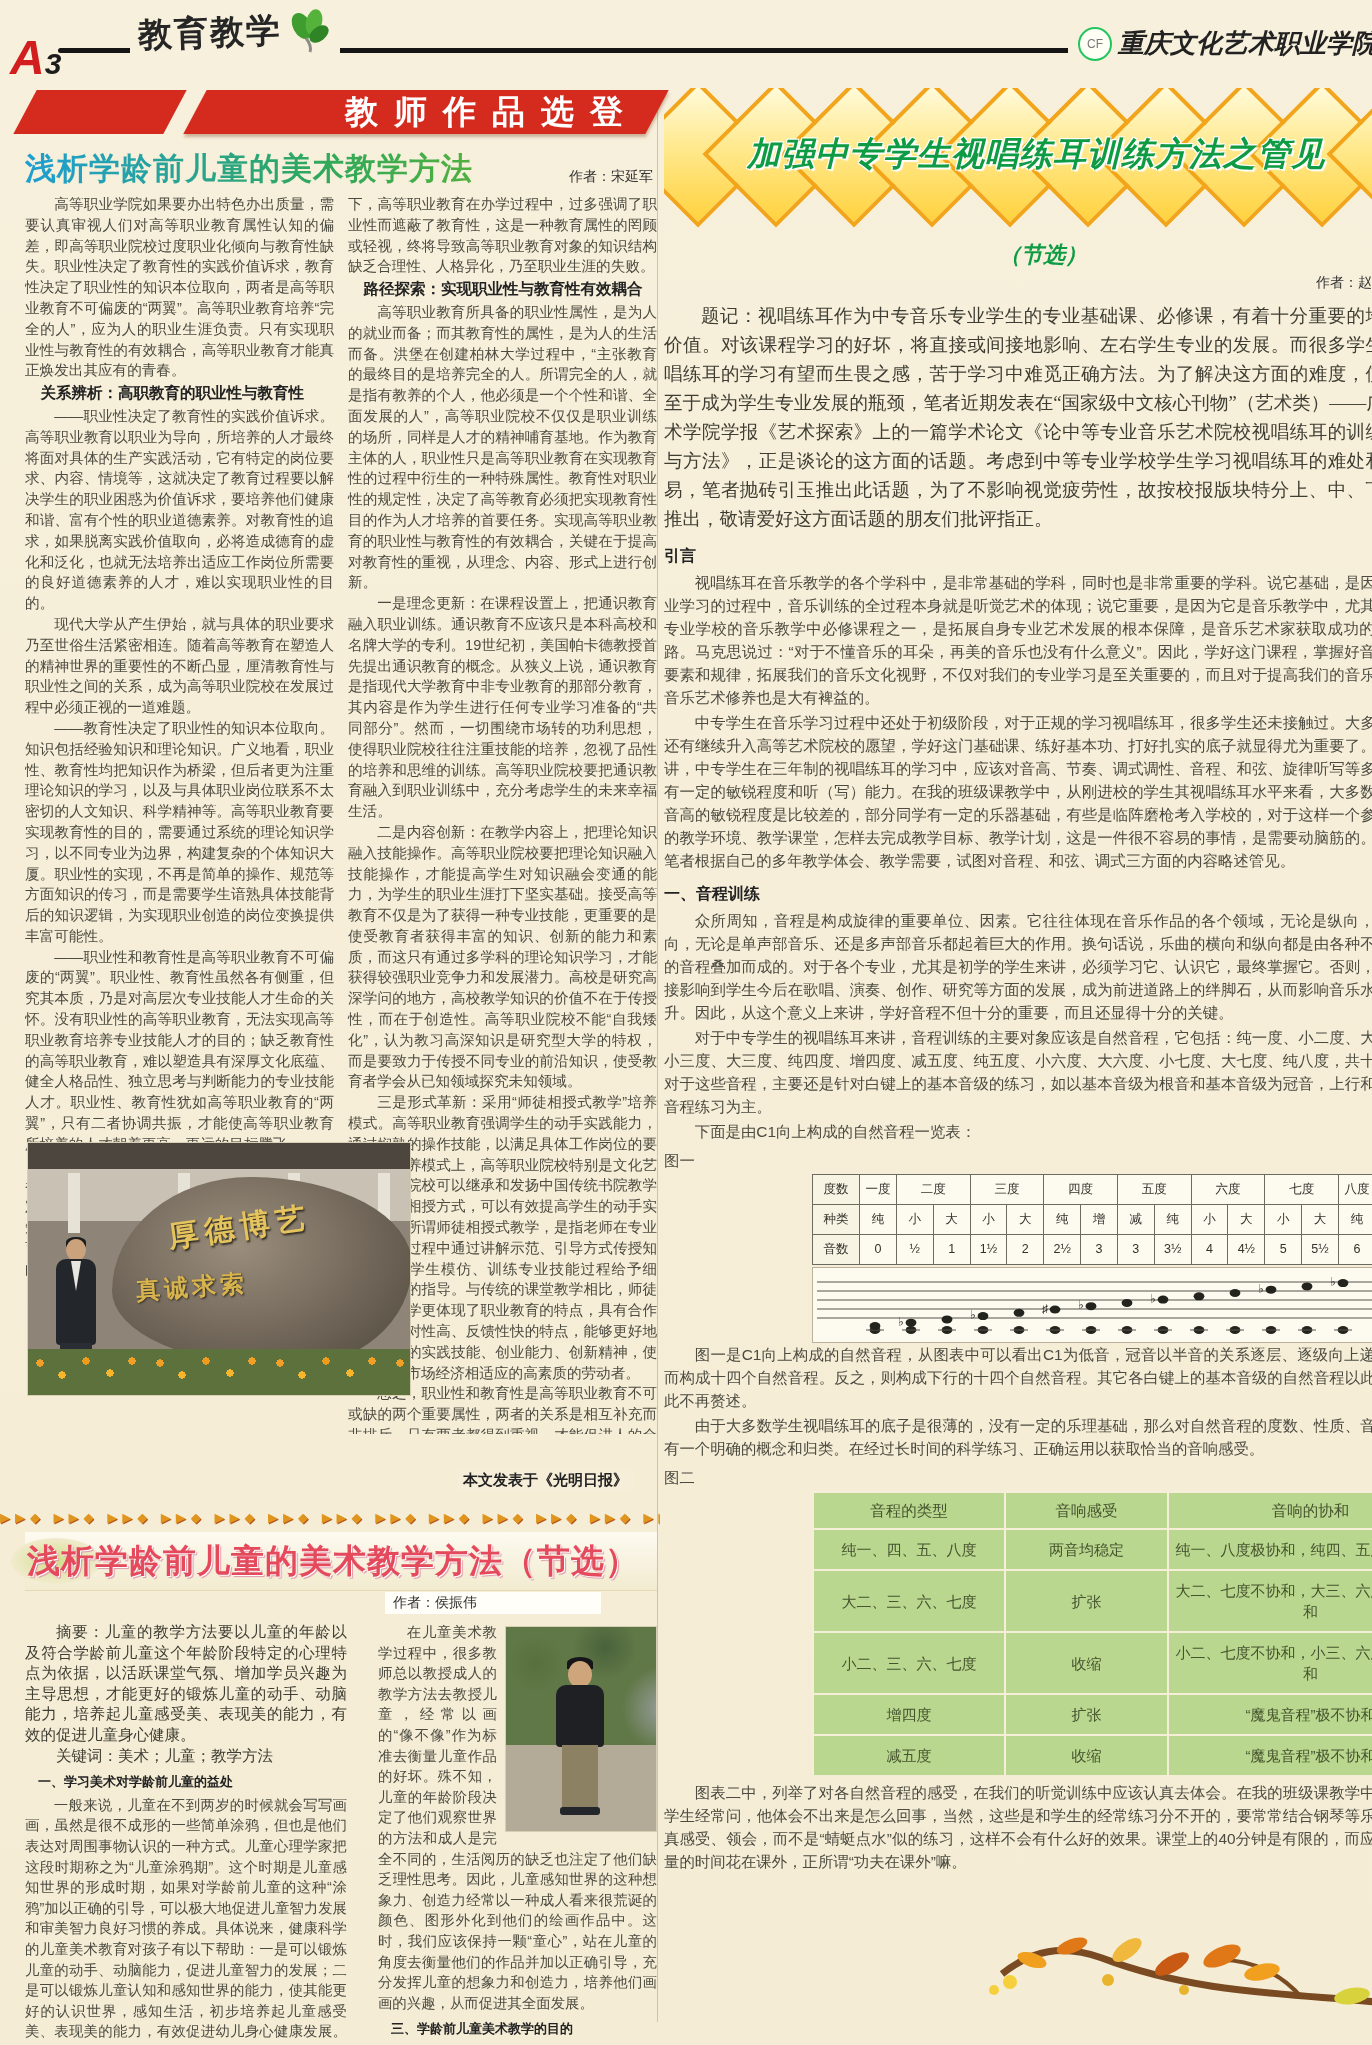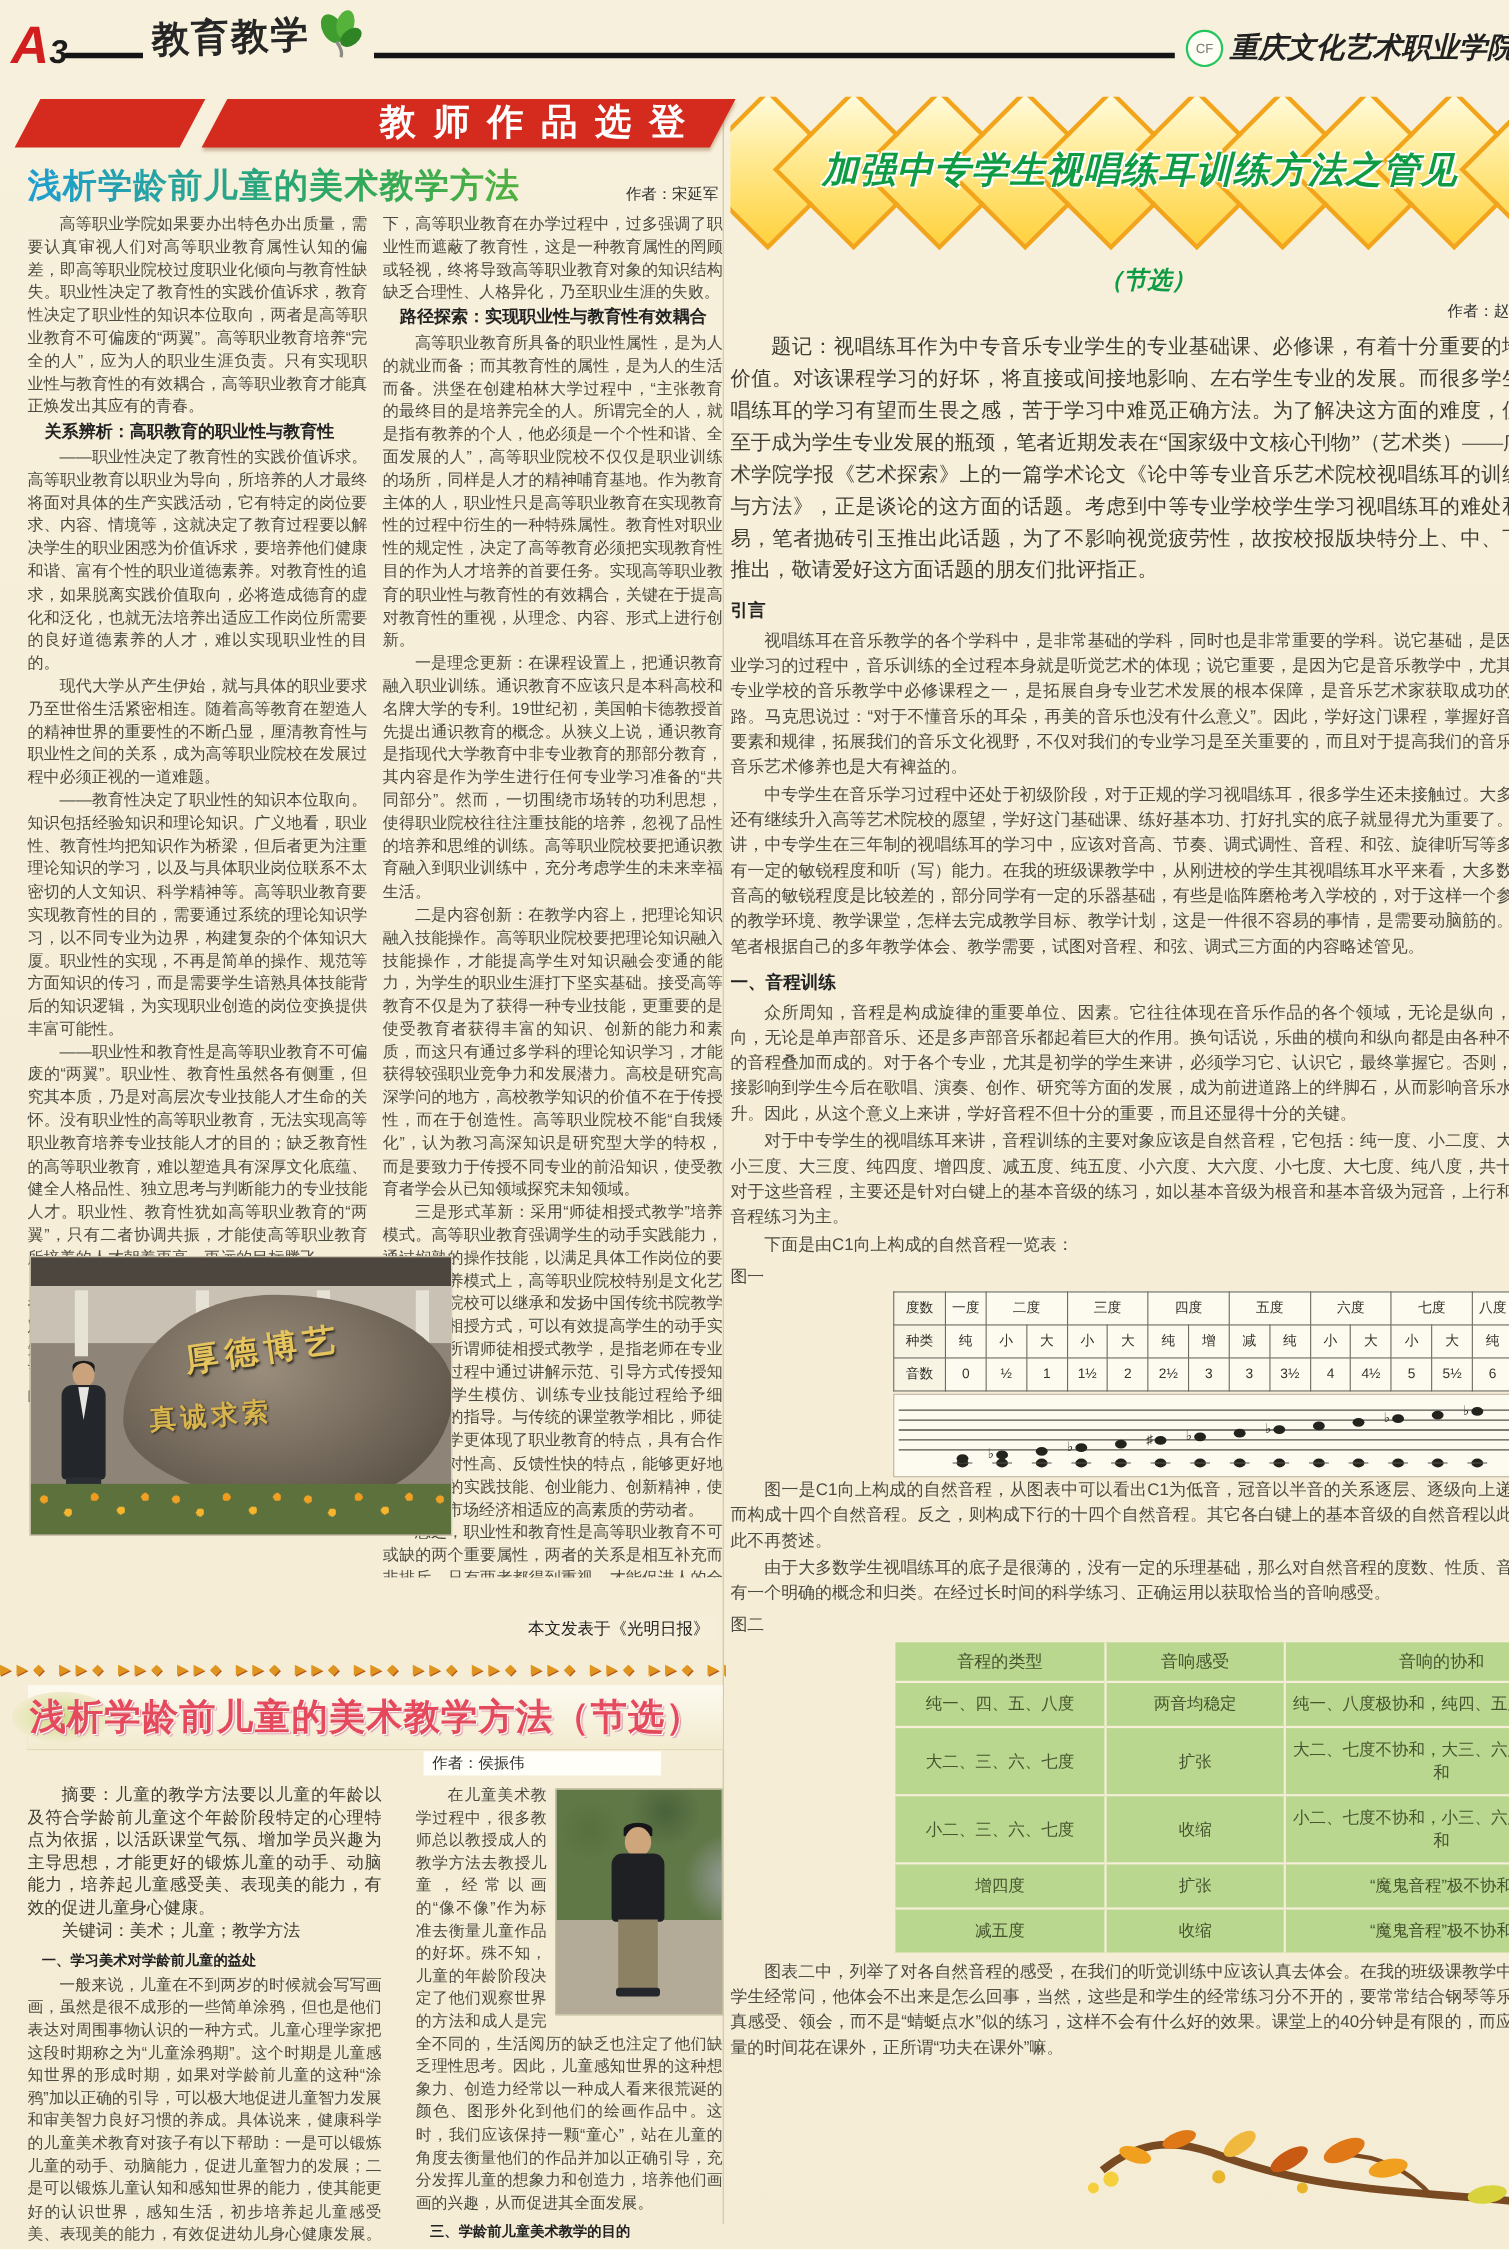--- a/index.html
+++ b/index.html
@@ -1,21 +1,21 @@
 <!DOCTYPE html>
 <html><head>
 <meta charset="utf-8">
 <style>
   html,body{margin:0;padding:0;}
   body{width:1372px;height:2045px;font-family:"Liberation Sans","DejaVu Sans",sans-serif;}
   .page{position:relative;width:1372px;height:2045px;overflow:hidden;
         background:linear-gradient(180deg,#f7f0dc 0%,#f6eed8 40%,#f4ecd4 100%);color:#44433a;}
   
   .hdr-rule{position:absolute;left:58px;top:48px;width:1300px;height:5px;background:#151515;border-radius:3px;}
-  .page-label{position:absolute;left:10px;top:18px;font-weight:bold;font-style:italic;line-height:1;text-align:right;}
+  .page-label{position:absolute;left:10px;top:34px;font-weight:bold;font-style:italic;line-height:1;text-align:right;}
   .page-label .A{color:#d21e1e;font-size:48px;}
   .page-label .n3{color:#1c1c1c;font-size:30px;}
   .edition{position:absolute;left:130px;top:8px;background:#f7f0dc;padding:0 8px;display:flex;align-items:center;gap:4px;}
   .edition-title{font-family:"Liberation Serif","DejaVu Serif",serif;font-weight:bold;font-size:34px;color:#262626;transform:rotate(-2deg);letter-spacing:2px;}
   .masthead{position:absolute;right:-6px;top:26px;background:#f7f0dc;padding:0 0 0 10px;display:flex;align-items:center;gap:6px;}
   .college-logo{width:30px;height:30px;border:2px solid #22c55e;border-radius:50%;display:flex;align-items:center;justify-content:center;
                 font-size:12px;color:#777;background:#fffef5;}
   .masthead-text{font-family:"Liberation Serif","DejaVu Serif",serif;font-weight:bold;font-size:26px;color:#222;font-style:italic;white-space:nowrap;}
   
   .vrule{position:absolute;left:657px;top:92px;width:1px;height:1930px;background:#cdc3a6;}
@@ -31,21 +31,21 @@
   .a1-title{flex:1;font-size:31px;font-weight:bold;letter-spacing:1px;color:#2ba04f;white-space:nowrap;}
   @supports ((-webkit-background-clip:text)){
     .a1-title{background:linear-gradient(90deg,#1f9ed2 0%,#2fa85c 55%,#63b52e 100%);
       -webkit-background-clip:text;background-clip:text;-webkit-text-fill-color:transparent;}
   }
   .a1-author{font-size:14px;color:#333;white-space:nowrap;padding:0 4px 4px 10px;}
   .a1-cols{position:relative;display:flex;gap:14px;height:1240px;overflow:hidden;margin-top:4px;}
   .a1-cols .col{width:309px;font-size:14.6px;line-height:20.8px;text-align:justify;color:#4c4b41;}
   .a1-cols p{margin:0;text-indent:2em;}
   .a1-cols h3{margin:2px 0;font-size:15.5px;color:#222;text-indent:1em;}
-  .endnote{position:absolute;right:6px;top:1390px;font-weight:normal;font-size:15px;color:#222;background:#f6eed8;padding:1px 6px;}
+  .endnote{position:absolute;right:23px;top:1390px;font-weight:bold;font-size:15px;color:#222;background:#f6eed8;padding:1px 6px;}
   
   .photo1{position:absolute;left:2px;top:1062px;width:382px;height:252px;overflow:hidden;border:1px solid #d8cfb4;background:#8e8478;}
   .photo1 .building{position:absolute;left:0;top:0;width:100%;height:78px;background:linear-gradient(180deg,#4d463e 0 26px,#c8c1b4 26px 100%);}
   .photo1 .pillar{position:absolute;top:30px;width:12px;height:60px;background:#e7e2d6;}
   .photo1 .rock{position:absolute;left:84px;top:34px;width:300px;height:190px;background:radial-gradient(ellipse at 42% 36%,#9a8d7c,#6b6154 62%,#4e463c);
       border-radius:46% 54% 40% 58% / 60% 46% 54% 40%;}
   .photo1 .insc1{position:absolute;left:140px;top:64px;font-family:"Liberation Serif","DejaVu Serif",serif;font-weight:bold;
       font-size:30px;color:#e5c45e;text-shadow:1px 2px 2px #2e2920;letter-spacing:6px;transform:rotate(-8deg);}
   .photo1 .insc2{position:absolute;left:108px;top:128px;font-family:"Liberation Serif","DejaVu Serif",serif;font-weight:bold;
       font-size:24px;color:#d8b44e;text-shadow:1px 1px 2px #2e2920;letter-spacing:4px;transform:rotate(-4deg);}

